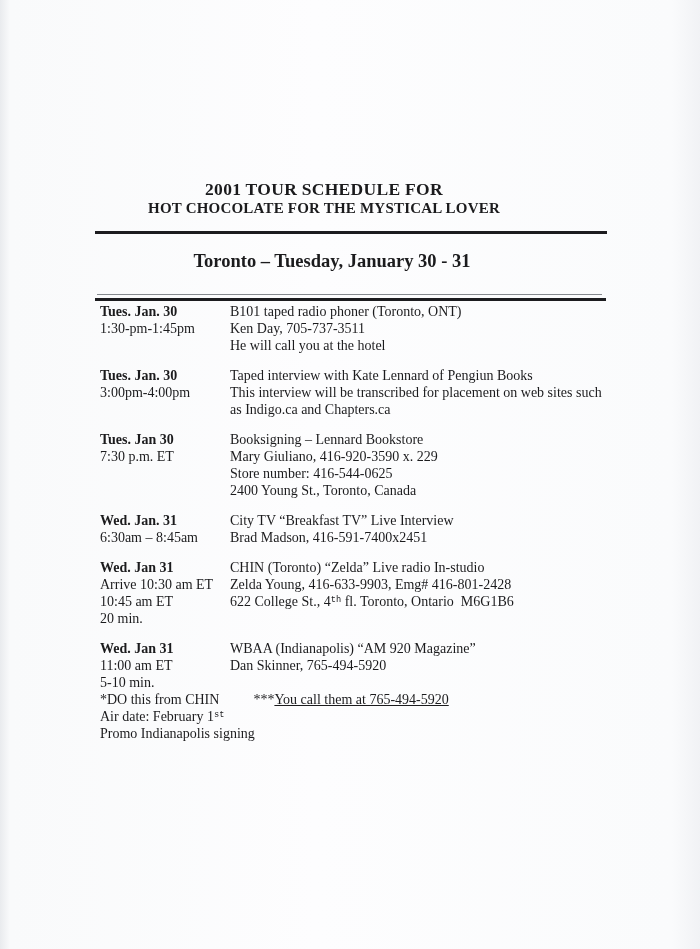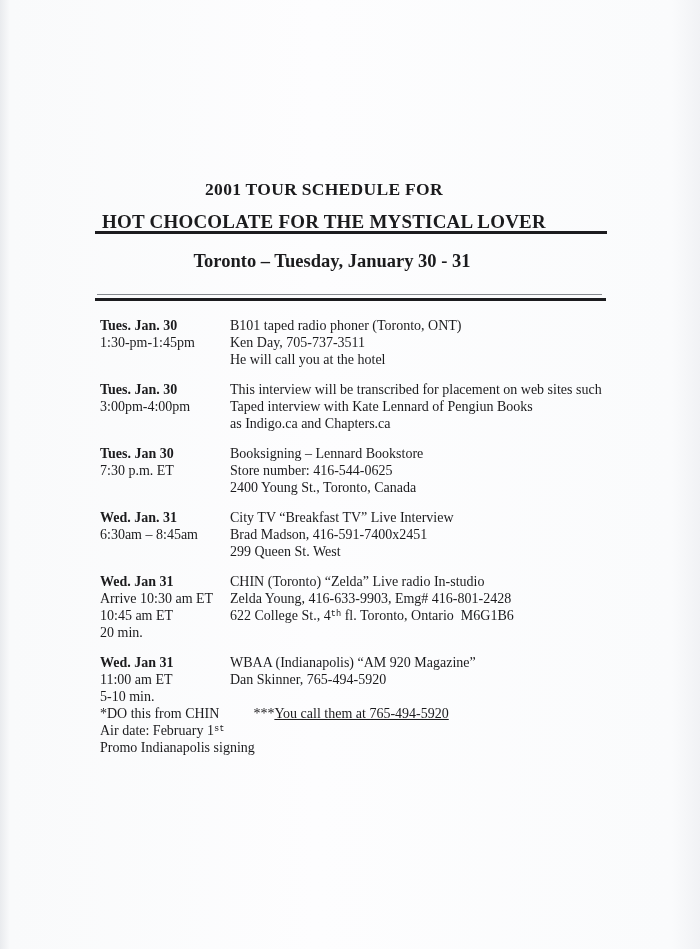--- a/index.html
+++ b/index.html
@@ -10,27 +10,27 @@
     background: #eef0f3;
   }
   .page {
     position: relative;
     width: 700px; height: 949px;
     overflow: hidden;
     background: linear-gradient(to right, #e9ebee 0px, #f9fafb 10px, #fdfdfe 45%, #fafbfc 96%, #f1f2f5 100%);
   }
   .hdr { position: absolute; left: 0; width: 648px; text-align: center; white-space: pre; }
   .title1 { top: 179px; font-size: 17.5px; font-weight: bold; letter-spacing: 0.3px; }
-  .title2 { top: 211px; font-size: 19px; font-weight: bold; letter-spacing: 0.2px; }
+  .title2 { top: 200px; font-size: 15px; font-weight: bold; letter-spacing: 0.2px; }
   .subtitle { top: 251px; font-size: 18.5px; font-weight: bold; margin-left: 8px; }
   .rule { position: absolute; background: #1c1c1f; }
   .rule-title { top: 231px; left: 95px; width: 512px; height: 3px; }
   .rule-table-thin { top: 294px; left: 97px; width: 505px; height: 1px; background: #85898e; }
   .rule-table-thick { top: 298px; left: 95px; width: 511px; height: 3px; }
-  .schedule { position: absolute; top: 317px; left: 100px; width: 560px; font-size: 14px; line-height: 17px; }
+  .schedule { position: absolute; top: 303px; left: 100px; width: 560px; font-size: 14px; line-height: 17px; }
   .entry { margin: 0 0 13px 0; }
   .entry-row { display: flex; }
   .col-left { width: 130px; flex: 0 0 130px; }
   .col-right { flex: 1 1 auto; }
   .line { white-space: pre-wrap; }
   .col-left .line:first-child { font-weight: bold; }
   .b { font-weight: normal; }
   .u { text-decoration: underline; }
   .tab { margin-left: 34px; }
   sup { font-size: 0.62em; line-height: 0; position: relative; top: -0.45em; vertical-align: baseline; font-family: Liberation Mono, monospace; }
@@ -59,49 +59,49 @@
           </div>
         </div>
       </div>
       <div class="entry">
         <div class="entry-row">
           <div class="col-left">
             <div class="line">Tues. Jan. 30</div>
             <div class="line">3:00pm-4:00pm</div>
           </div>
           <div class="col-right">
+            <div class="line"><span class="b">Taped interview with Kate Lennard of Pengiun Books</span></div>
             <div class="line"><span>This interview will be transcribed for placement on web sites such</span></div>
-            <div class="line"><span class="b">Taped interview with Kate Lennard of Pengiun Books</span></div>
             <div class="line"><span>as Indigo.ca and Chapters.ca</span></div>
           </div>
         </div>
       </div>
       <div class="entry">
         <div class="entry-row">
           <div class="col-left">
             <div class="line">Tues. Jan 30</div>
             <div class="line">7:30 p.m. ET</div>
           </div>
           <div class="col-right">
             <div class="line"><span class="b">Booksigning – Lennard Bookstore</span></div>
+            <div class="line"><span>Mary Giuliano, 416-920-3590 x. 229</span></div>
             <div class="line"><span>Store number: 416-544-0625</span></div>
             <div class="line"><span>2400 Young St., Toronto, Canada</span></div>
           </div>
         </div>
       </div>
       <div class="entry">
         <div class="entry-row">
           <div class="col-left">
             <div class="line">Wed. Jan. 31</div>
             <div class="line">6:30am – 8:45am</div>
           </div>
           <div class="col-right">
             <div class="line"><span class="b">City TV “Breakfast TV” Live Interview</span></div>
             <div class="line"><span>Brad Madson, 416-591-7400x2451</span></div>
-            <div class="line"><span>299 Queen St. West</span></div>
           </div>
         </div>
       </div>
       <div class="entry">
         <div class="entry-row">
           <div class="col-left">
             <div class="line">Wed. Jan 31</div>
             <div class="line">Arrive 10:30 am ET</div>
             <div class="line">10:45 am ET</div>
             <div class="line">20 min.</div>

